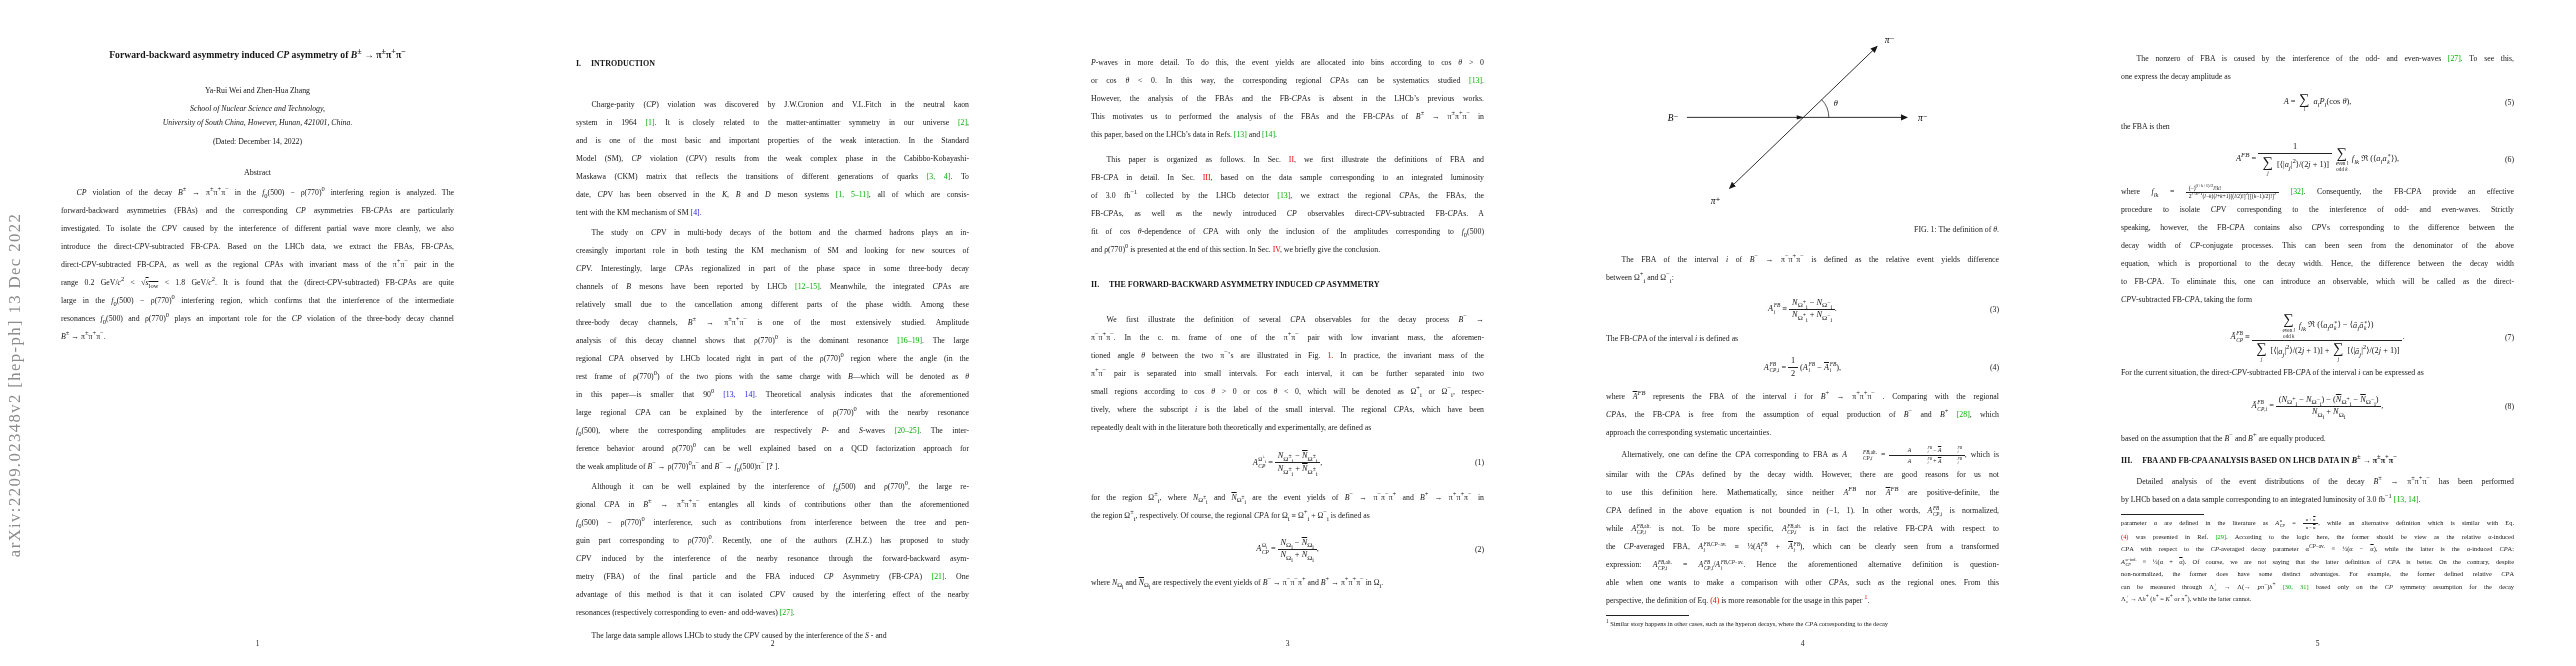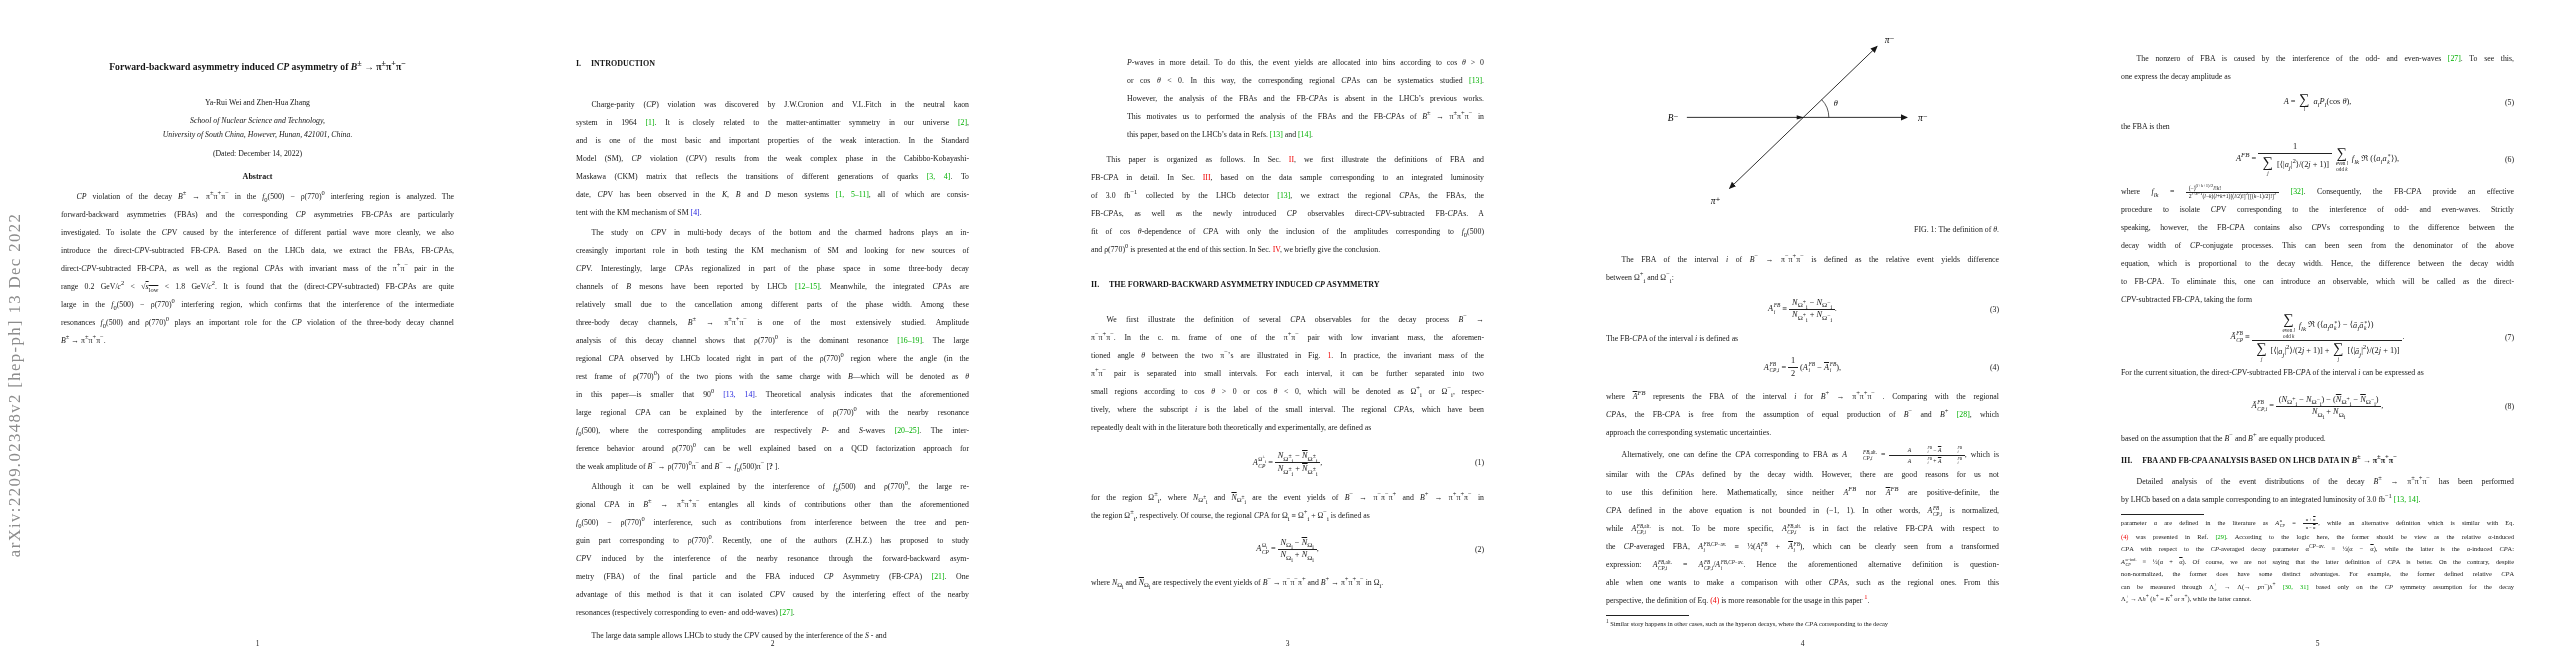--- a/index.html
+++ b/index.html
@@ -4,28 +4,28 @@
 <style>
   html,body{margin:0;padding:0;background:#ffffff;}
   .canvas{position:relative;width:2576px;height:667px;background:#fff;display:flex;
           font-family:"Liberation Serif","DejaVu Serif",serif;color:#161616;overflow:hidden;}
   .page{width:515px;height:667px;box-sizing:border-box;padding:0 61px;position:relative;flex:0 0 auto;overflow:hidden;background:#fff;}
   .watermark{position:absolute;left:0;top:0;width:31px;height:667px;z-index:5;}
   .watermark span{position:absolute;left:14.5px;top:385px;transform:translate(-50%,-50%) rotate(-90deg);
           white-space:nowrap;font-size:16.7px;letter-spacing:1.4px;color:#8c8c8c;}
   .pagenum{position:absolute;bottom:19px;left:0;width:100%;text-align:center;font-size:7.5px;}
   
-  .front{padding-top:60px;text-align:center;}
+  .front{padding-top:48px;text-align:center;}
   .title{font-size:9.7px;font-weight:bold;line-height:14.5px;margin:0;}
   .authors{margin-top:23px;font-size:7.8px;}
   .affil{font-style:italic;font-size:7.8px;}
   .affil1{margin-top:9px;}
   .affil2{margin-top:5.6px;}
   .date{margin-top:10px;font-size:7.8px;}
-  .abs-head{margin-top:14px;font-weight:bold;font-size:8px;}
+  .abs-head{margin-top:22px;font-weight:normal;font-size:8px;}
   
   .para{font-size:7.8px;text-align:left;}
   .para .ln{line-height:18px;min-height:18px;text-align:justify;text-align-last:justify;}
   .para .ln:last-child{text-align-last:auto;}
   .para.single .ln{text-align-last:auto;}
   .abs{margin-top:6.7px;text-align:left;}
   .ind .ln:first-child{text-indent:15.6px;}
   .heading{font-weight:bold;font-size:8px;line-height:14.5px;}
   .heading .hnum{margin-right:7.8px;}
   
@@ -46,21 +46,21 @@
   sup,sub{line-height:0;}
   
   .figwrap{margin-top:22px;}
   .caption{text-align:center;font-size:7.8px;margin-top:18px;}
   .fnrule{border:none;border-top:0.6px solid #222;width:83px;margin:4.4px 0 2.2px 0;}
   .fn .ln{line-height:12.5px;min-height:12.5px;font-size:6.4px;text-align:justify;text-align-last:justify;}
   .fn .ln:last-child{text-align-last:auto;}
   
   .p2-head{margin-top:57px;}
   .p2-para1{margin-top:24.5px;} .p2-para2{margin-top:2.2px;} .p2-para3{margin-top:2.2px;} .p2-para4{margin-top:4.4px;}
-  .p3-para1{margin-top:54px;margin-left:36px;} .p3-para2{margin-top:6.7px;} .p3-head{margin-top:19px;} .p3-para3{margin-top:19px;}
+  .p3-para1{margin-top:54px;} .p3-para2{margin-top:6.7px;} .p3-head{margin-top:19px;} .p3-para3{margin-top:19px;}
   .p3-eq1{margin-top:6.7px;height:38px;} .p3-para4{margin-top:6.7px;} .p3-eq2{margin-top:5.6px;height:38px;} .p3-para5{margin-top:5.6px;}
   .p4-caption{margin-top:18px;text-align:right;} .p4-para1{margin-top:16.7px;} .p4-eq3{margin-top:4.4px;height:36px;}
   .p4-para2{margin-top:3.3px;} .p4-eq4{margin-top:3.3px;height:32px;} .p4-para3{margin-top:4.4px;} .p4-para4{margin-top:3.3px;}
   .p4-fn{margin-top:0;}
   .p5-para1{margin-top:50px;} .p5-eq5{margin-top:2.2px;height:28px;} .p5-para2{margin-top:2.2px;}
   .p5-eq6{margin-top:2.2px;height:41px;} .p5-para3{margin-top:3.3px;} .p5-eq7{margin-top:3.3px;height:50px;}
   .p5-para4{margin-top:2.2px;} .p5-eq8{margin-top:2.2px;height:43px;} .p5-para5{margin-top:2.2px;}
   .p5-head{margin-top:6.7px;} .p5-para6{margin-top:4.4px;}
   svg text{font-family:"Liberation Serif","DejaVu Serif",serif;}
 </style>

